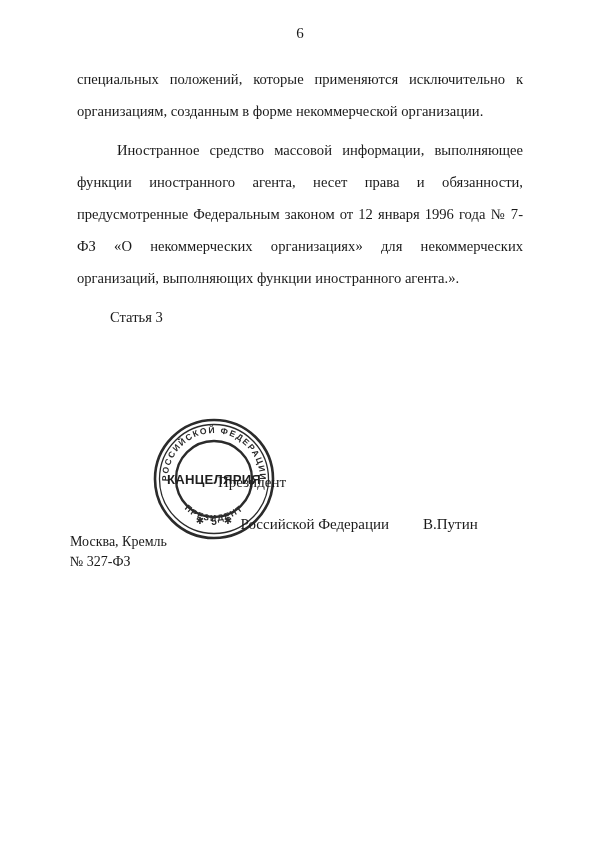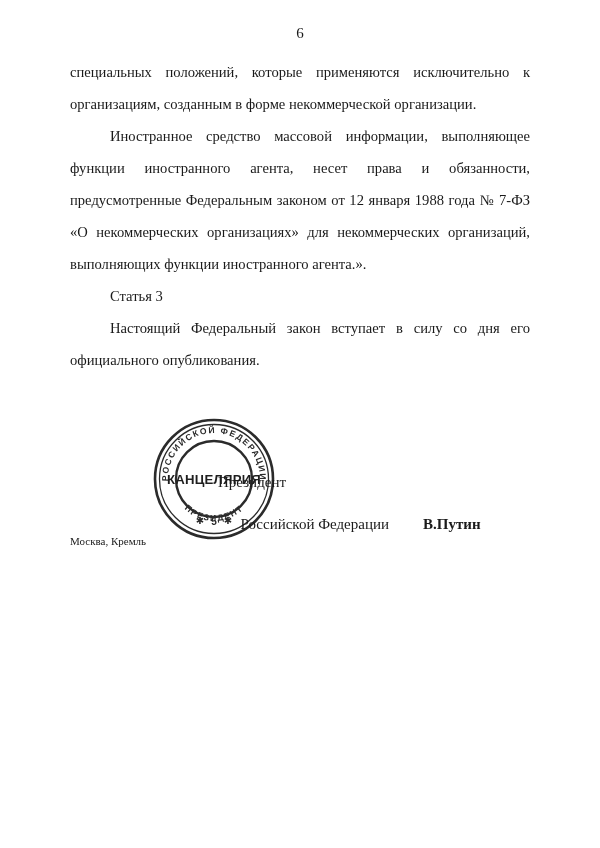--- a/index.html
+++ b/index.html
@@ -37,21 +37,21 @@
 
   
   .body-text {
     position: absolute;
     top: 56px;
     left: 70px;
     width: 460px;
   }
 
   .para {
-    margin: 0;
+    margin: 7px;
     font-size: 14.6px;
     line-height: 32px;
     text-align: justify;
     text-justify: inter-word;
     hyphens: none;
   }
   .para.indent {
     text-indent: 40px;
   }
   .para + .para {
@@ -74,29 +74,28 @@
     width: 320px;
     font-size: 15px;
     line-height: 21px;
   }
   .sig-line {
     white-space: pre;
   }
   .sig-name {
     display: inline-block;
     margin-left: 34px;
-    font-weight: bold;
   }
 
   
   .imprint {
     position: absolute;
     left: 70px;
     top: 532px;
-    font-size: 11px;
+    font-size: 14px;
     line-height: 19.5px;
   }
   .imprint div { white-space: pre; }
 
   
   .stamp {
     position: absolute;
     left: 152px;
     top: 417px;
     width: 124px;
@@ -140,25 +139,24 @@
 <body>
 
 <div class="page">
 
   <div class="page-number">6</div>
 
   <div class="body-text">
 
     <p class="para">специальных положений, которые применяются исключительно к организациям, созданным в форме некоммерческой организации.</p>
 
-    <p class="para indent">Иностранное средство массовой информации, выполняющее функции иностранного агента, несет права и обязанности, предусмотренные Федеральным законом от 12 января 1988 года № 7-ФЗ «О некоммерческих организациях» для некоммерческих организаций, выполняющих функции иностранного агента.».</p>
+    <p class="para indent">Иностранное средство массовой информации, выполняющее функции иностранного агента, несет права и обязанности, предусмотренные Федеральным законом от 12 января 1996 года № 7-ФЗ «О некоммерческих организациях» для некоммерческих организаций, выполняющих функции иностранного агента.».</p>
 
     <h2 class="article-heading">Статья 3</h2>
 
-    <p class="para indent">Настоящий Федеральный закон вступает в силу со дня его официального опубликования.</p>
 
   </div>
 
   <div class="stamp">
     <svg viewBox="0 0 124 124" xmlns="http://www.w3.org/2000/svg" aria-hidden="true">
       <defs>
         <path id="arcTop" d="M 16,62 A 46,46 0 0 1 108,62"></path>
         <path id="arcBottom" d="M 20,62 A 42,42 0 0 0 104,62"></path>
       </defs>
 
@@ -185,15 +183,16 @@
 
   <div class="signature-block">
     <div class="sig-line">Президент</div>
     <div class="sig-line">
       <span>Российской Федерации</span><span class="sig-name">В.Путин</span>
     </div>
   </div>
 
   <div class="imprint">
     <div>Москва, Кремль</div>
+    <div>№ 327-ФЗ</div>
   </div>
 
 </div>
 
 </body></html>

